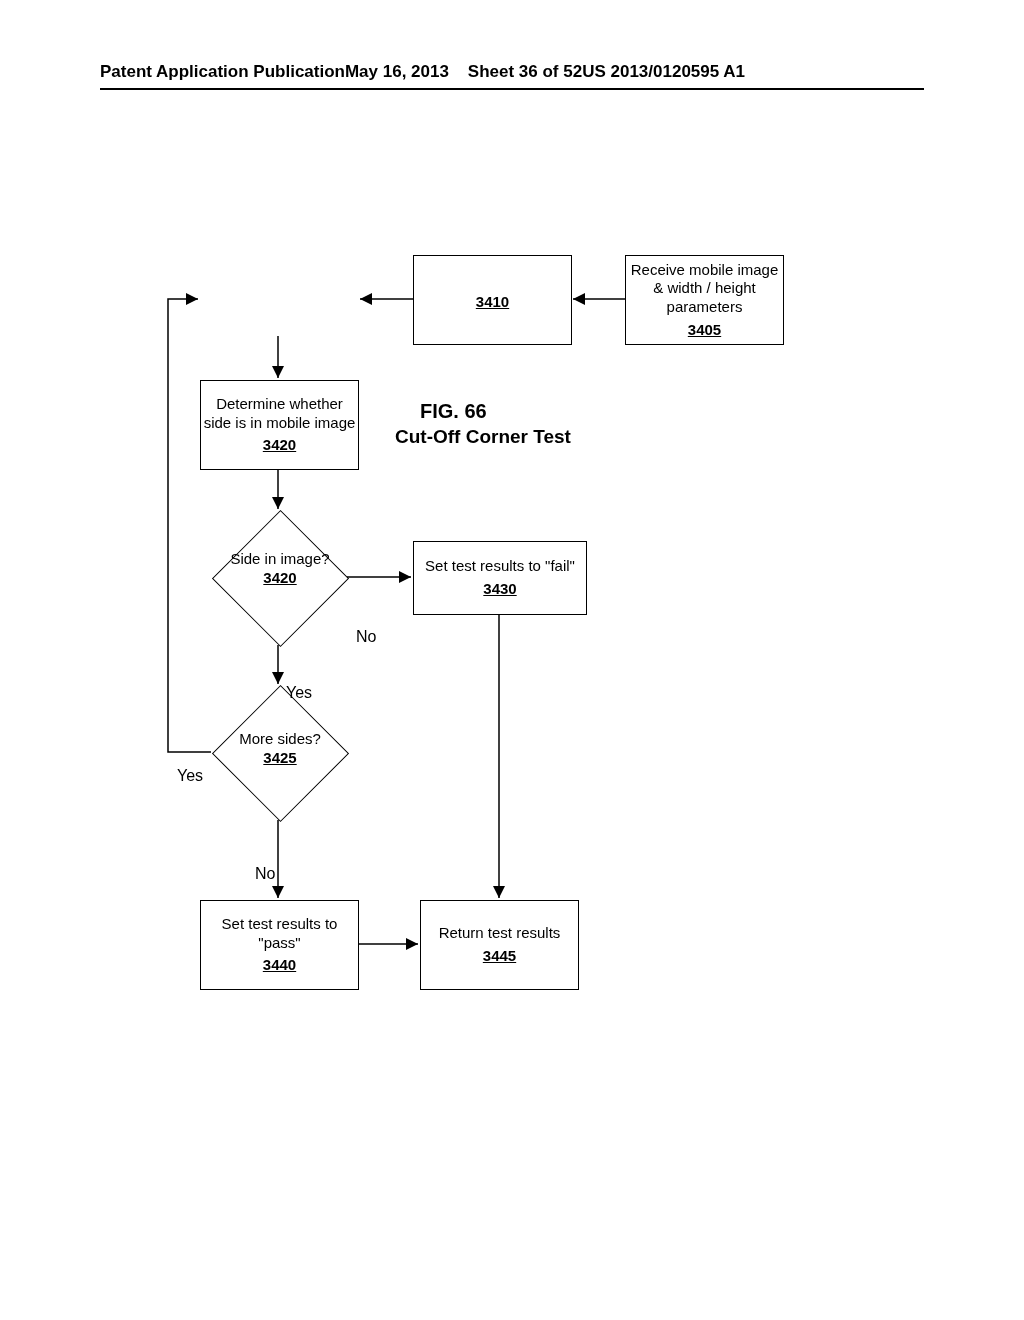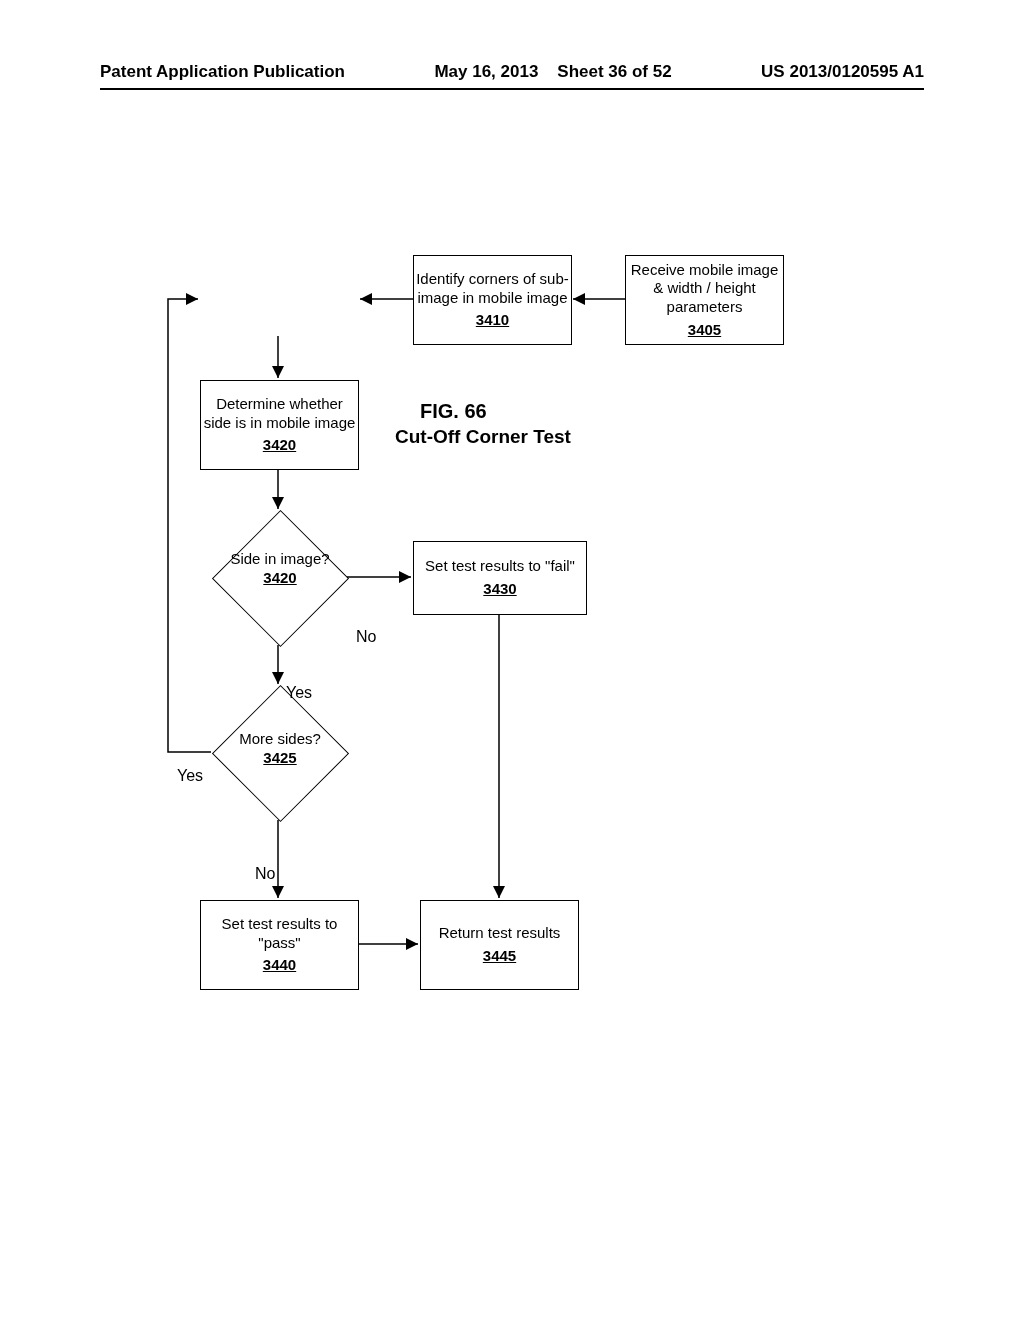--- a/index.html
+++ b/index.html
@@ -19,21 +19,21 @@
   .header {
     position: absolute;
     top: 62px;
     left: 100px;
     right: 100px;
     border-bottom: 2px solid #000;
     padding-bottom: 6px;
     font-weight: bold;
     font-size: 17px;
     display: flex;
-    justify-content: space-between;
+    justify-content: flex-start;
   }
   .box {
     position: absolute;
     border: 1.5px solid #000;
     text-align: center;
     display: flex;
     flex-direction: column;
     justify-content: center;
     font-size: 15px;
     line-height: 1.25;
@@ -92,21 +92,20 @@
 
   <div class="figcap" style="left:420px; top:400px; font-size:20px;">FIG. 66</div>
   <div class="figcap" style="left:395px; top:426px; font-size:19px;">Cut-Off Corner Test</div>
 
   <div class="box" style="left:625px; top:255px; width:157px; height:88px;">
     <span>Receive mobile image &amp; width / height parameters</span>
     <span class="ref">3405</span>
   </div>
 
   <div class="box" style="left:413px; top:255px; width:157px; height:88px;">
-    <span>Identify corners of sub-image in mobile image</span>
     <span class="ref">3410</span>
   </div>
 
 
   <div class="box" style="left:200px; top:380px; width:157px; height:88px;">
     <span>Determine whether side is in mobile image</span>
     <span class="ref">3420</span>
   </div>
 
   <div class="diamond" style="left:232px; top:530px; width:95px; height:95px;"></div>

